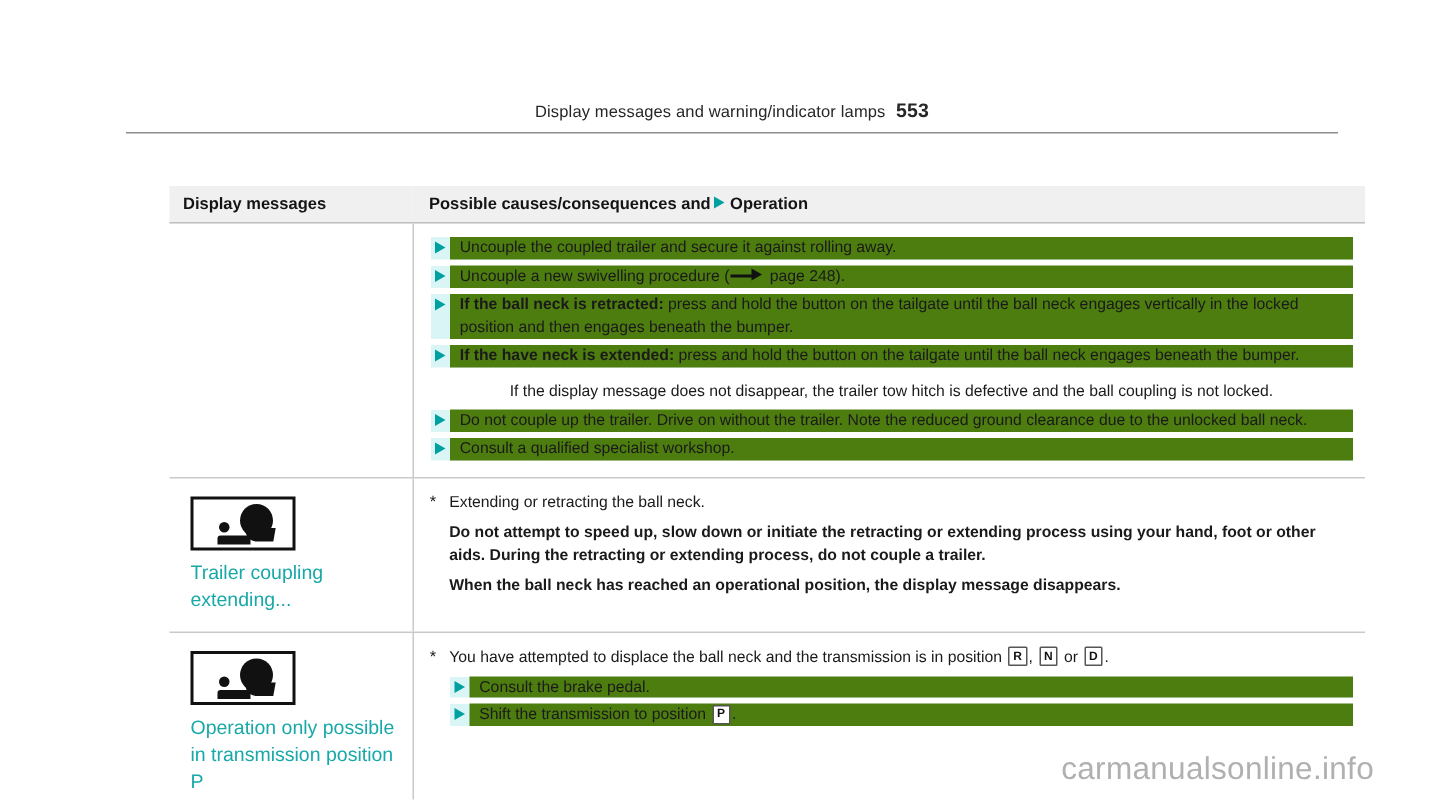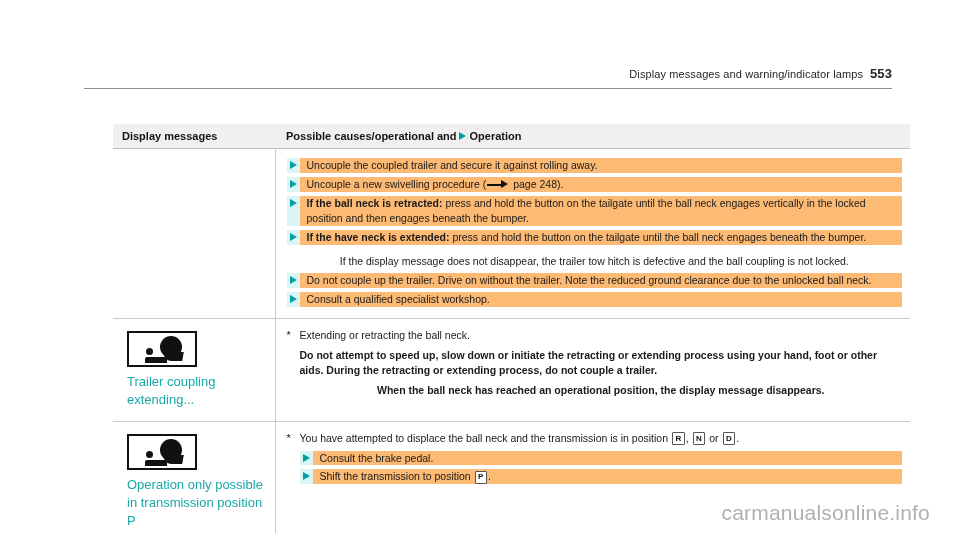--- a/index.html
+++ b/index.html
@@ -15,21 +15,21 @@
     color: #1a1a1a;
     overflow: hidden;
   }
 
   
   .page-header {
     position: absolute;
     left: 84px;
     top: 66px;
     width: 808px;
-    text-align: right;
+    text-align: center;
     font-size: 11px;
     color: #262626;
     letter-spacing: .1px;
     white-space: nowrap;
   }
   .page-header .hdr-title { font-size: 11px; }
   .page-header .hdr-pageno {
     font-weight: bold;
     font-size: 13px;
     margin-left: 7px;
@@ -95,21 +95,21 @@
     left: 3px;
     top: 3px;
     width: 0;
     height: 0;
     border-top: 4.5px solid transparent;
     border-bottom: 4.5px solid transparent;
     border-left: 7px solid #00a0a0;
   }
   .step .step-text {
     display: block;
-    background: #fdba74;
+    background: #4d7c0f;
     margin-left: -7px;
     padding-left: 7px;
   }
   .step b { font-weight: bold; }
 
   .para {
     margin: 0 0 5px 0;
     padding: 0;
     text-align: center;
   }
@@ -125,21 +125,21 @@
     position: absolute;
     left: 0;
     top: 0px;
     font-size: 11px;
     line-height: 1.42;
   }
   .indent-para {
     margin: 0 0 5px 13px;
     font-weight: bold;
   }
-  .indent-para:last-child { margin-bottom: 0; text-align: center; }
+  .indent-para:last-child { margin-bottom: 0; }
 
   .steps-indented { margin-left: 13px; }
 
   
   .symbol-box {
     width: 70px;
     height: 36px;
     border: 2px solid #111111;
     background: #ffffff;
     position: relative;
@@ -241,21 +241,21 @@
     width: 0;
     height: 0;
     border-top: 4px solid transparent;
     border-bottom: 4px solid transparent;
     border-left: 7px solid #111111;
   }
 
   
   .watermark {
     position: absolute;
-    right: 30px;
+    right: 44px;
     bottom: 8px;
     font-size: 21px;
     color: #b0b0b0;
     letter-spacing: .2px;
     font-family: "Liberation Sans", sans-serif;
   }
 </style>
 </head>
 <body>
 
@@ -265,21 +265,21 @@
 <div class="header-rule"></div>
 
 <table class="doc-table">
   <colgroup>
       <col class="c1">
       <col class="c2">
     </colgroup>
   <thead>
     <tr>
       <th class="col-left">Display messages</th>
-      <th class="col-right"><span>Possible causes/operational and</span><span class="tri-inline"></span><span>Operation</span></th>
+      <th class="col-right"><span>Possible causes/consequences and</span><span class="tri-inline"></span><span>Operation</span></th>
     </tr>
   </thead>
   <tbody>
 
     <tr>
       <td class="cell-left"></td>
       <td class="cell-right">
         <div class="steps">
 
           <div class="step">

